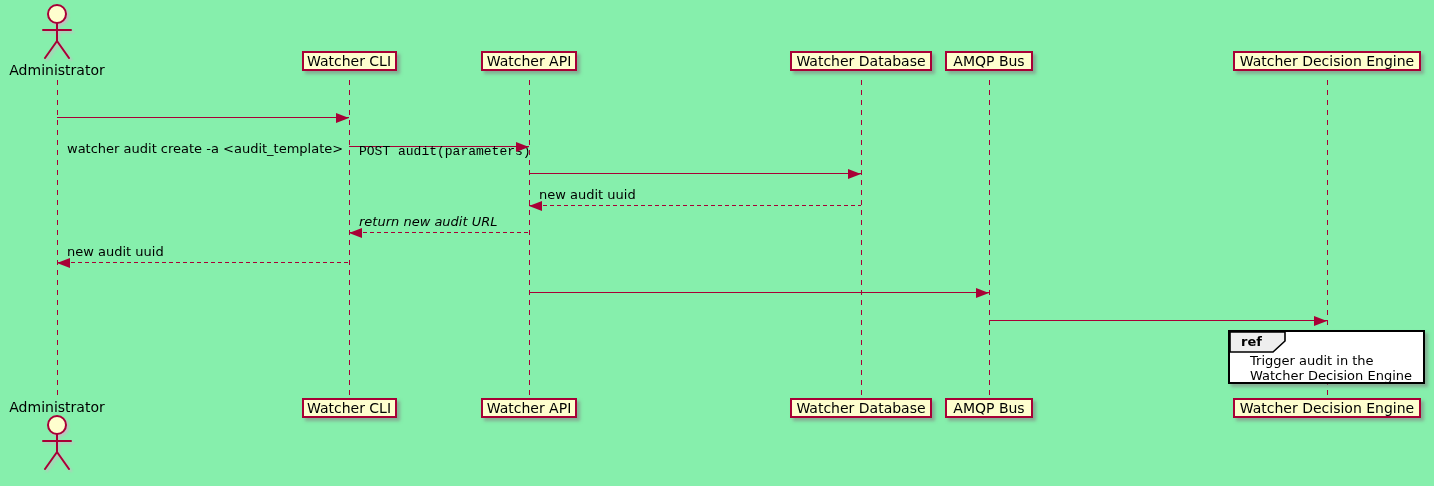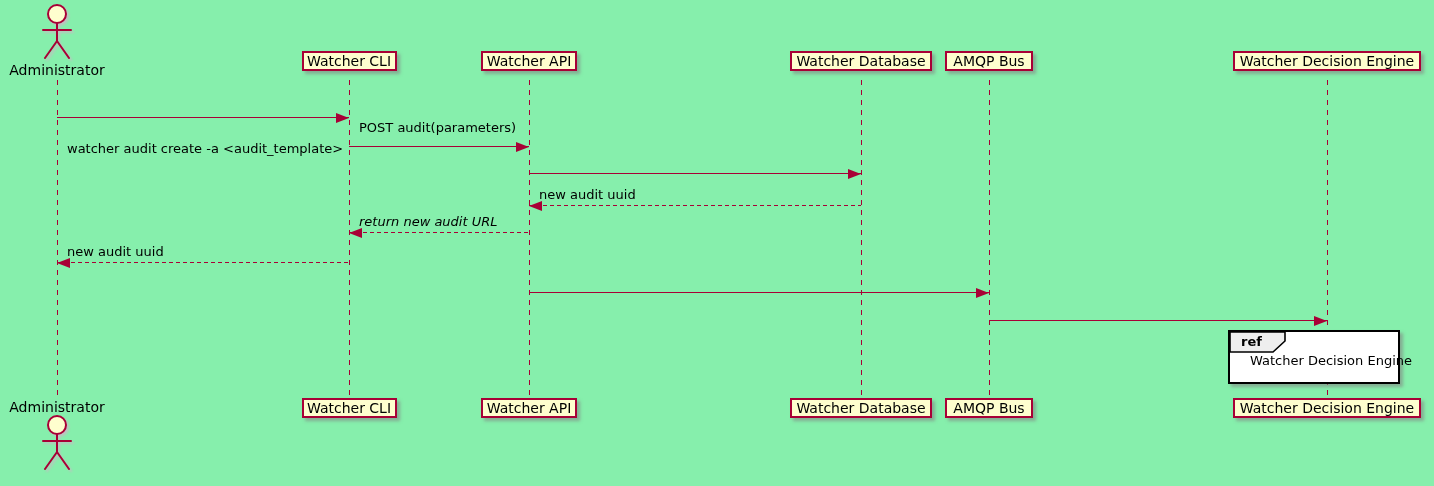--- a/index.html
+++ b/index.html
@@ -78,39 +78,40 @@
     <div class="pbox" style="left: 790px; top: 51px; width: 142px;">Watcher Database</div>
     <div class="pbox" style="left: 790px; top: 398px; width: 142px;">Watcher Database</div>
     <div class="pbox" style="left: 945px; top: 51px; width: 88px;">AMQP Bus</div>
     <div class="pbox" style="left: 945px; top: 398px; width: 88px;">AMQP Bus</div>
     <div class="pbox" style="left: 1233px; top: 51px; width: 188px;">Watcher Decision Engine</div>
     <div class="pbox" style="left: 1233px; top: 398px; width: 188px;">Watcher Decision Engine</div>
     <div class="msg-line solid" style="left: 57px; top: 117px; width: 292px;"></div>
     <div class="msg-label" style="left: 67px; top: 97px; margin-top: 44px;">watcher audit create -a &lt;audit_template&gt;</div>
     <div class="arrowhead right" style="left: 336px; top: 113px;"></div>
     <div class="msg-line solid" style="left: 349px; top: 146px; width: 180px;"></div>
-    <div class="msg-label" style="left: 359px; top: 120px;">POST audit(parameters)</div>
+    <div class="msg-label" style="left: 359px; top: 144px; font-family: Liberation Mono, monospace;">POST audit(parameters)</div>
     <div class="arrowhead right" style="left: 516px; top: 142px;"></div>
     <div class="msg-line solid" style="left: 529px; top: 173px; width: 332px;"></div>
     <div class="arrowhead right" style="left: 848px; top: 169px;"></div>
     <div class="msg-line dashed" style="left: 529px; top: 205px; width: 332px;"></div>
     <div class="msg-label" style="left: 539px; top: 187px;">new audit uuid</div>
     <div class="arrowhead left" style="left: 529px; top: 201px;"></div>
     <div class="msg-line dashed" style="left: 349px; top: 232px; width: 180px;"></div>
     <div class="msg-label" style="left: 359px; top: 214px; font-style: italic;">return new audit URL</div>
     <div class="arrowhead left" style="left: 349px; top: 228px;"></div>
     <div class="msg-line dashed" style="left: 57px; top: 262px; width: 292px;"></div>
     <div class="msg-label" style="left: 67px; top: 244px;">new audit uuid</div>
     <div class="arrowhead left" style="left: 57px; top: 258px;"></div>
     <div class="msg-line solid" style="left: 529px; top: 292px; width: 460px;"></div>
     <div class="arrowhead right" style="left: 976px; top: 288px;"></div>
     <div class="msg-line solid" style="left: 989px; top: 320px; width: 338px;"></div>
     <div class="arrowhead right" style="left: 1314px; top: 316px;"></div>
-    <div class="ref-box" style="left: 1228px; top: 330px; width: 172px; height: 54px; padding-left: 21px;">
+    <div class="ref-box" style="left: 1228px; top: 330px; width: 197px; height: 54px; padding-left: 21px;">
       <svg width="58" height="22" class="ref-header-svg">
         <path d="M1,1 H56 V10 L44,21 H1 Z" fill="#EEEEEE" stroke="#000000" stroke-width="1.6"></path>
       </svg>
       <div class="ref-kw">ref</div>
       <div class="ref-body">
+        <div class="ref-line">Trigger audit in the</div>
         <div class="ref-line">Watcher Decision Engine</div>
       </div>
     </div>
   </div>
 
 </body></html>

